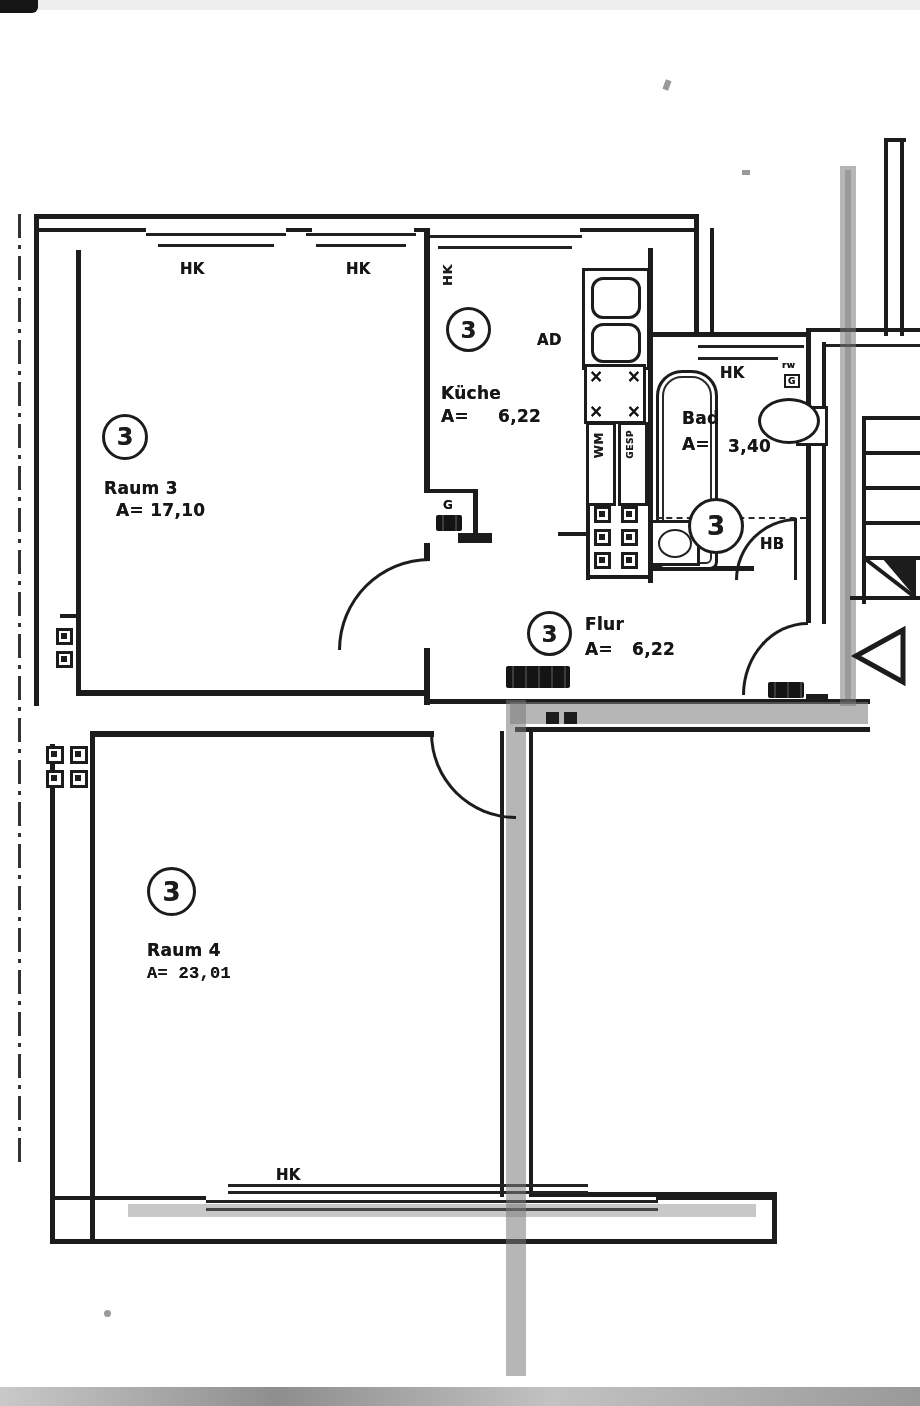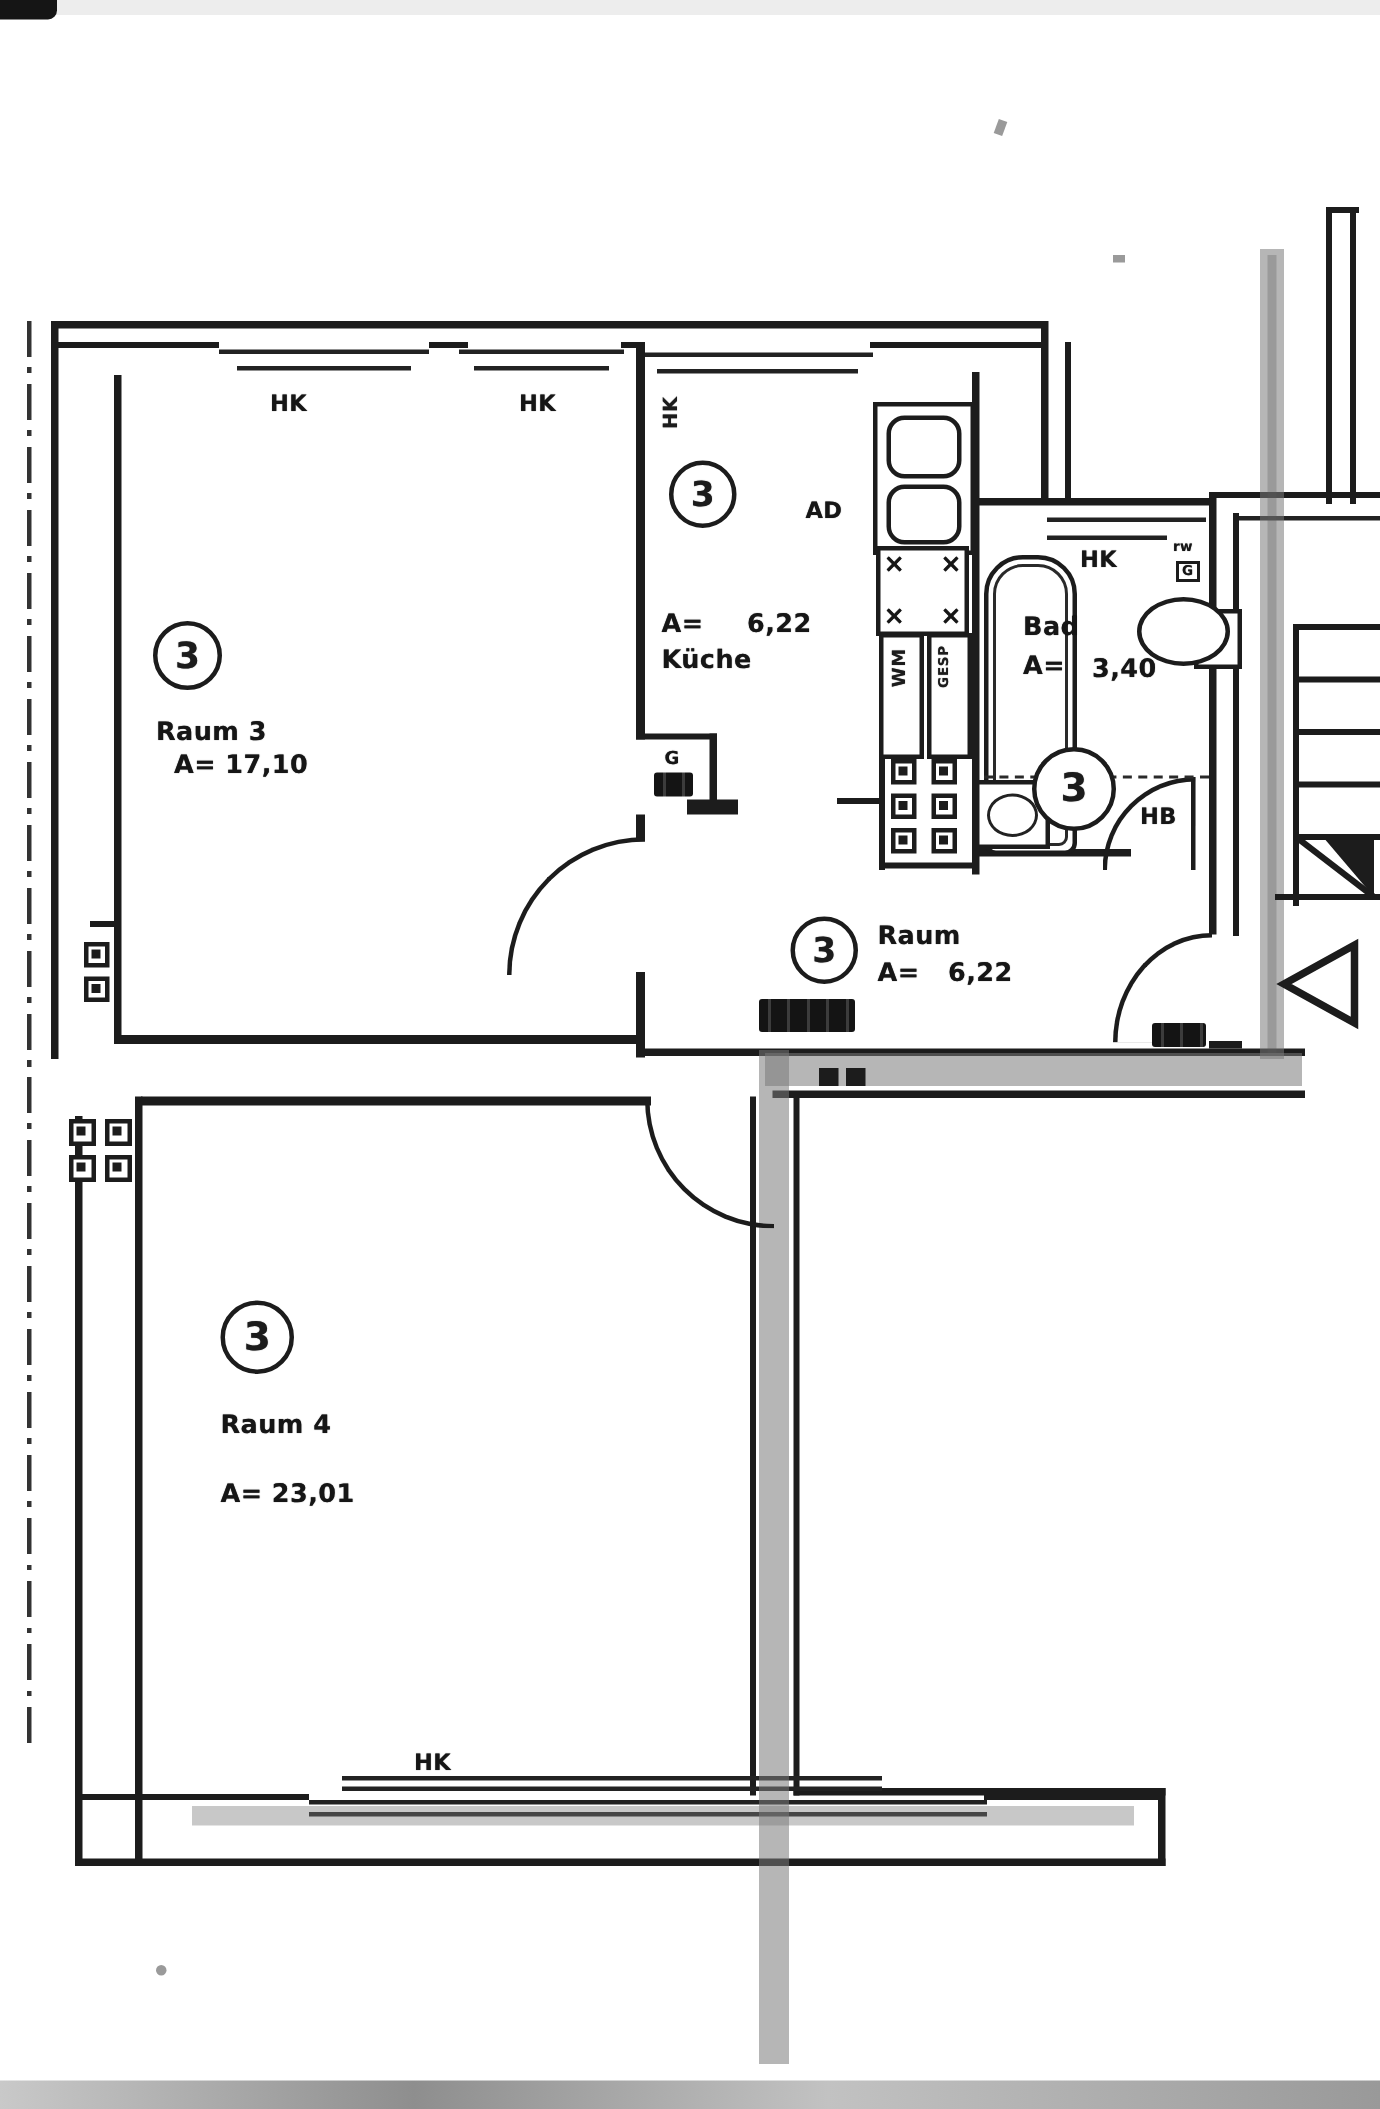--- a/index.html
+++ b/index.html
@@ -200,34 +200,34 @@
 
     <div class="circ" style="left:102px;top:414px;width:46px;height:46px;font-size:24px;">3</div>
     <div class="circ" style="left:446px;top:307px;width:45px;height:45px;font-size:23px;">3</div>
     <div class="circ" style="left:527px;top:611px;width:45px;height:45px;font-size:23px;">3</div>
     <div class="circ" style="left:147px;top:867px;width:49px;height:49px;font-size:26px;">3</div>
     <div class="circ" style="left:688px;top:498px;width:56px;height:56px;font-size:26px;border-width:3px;">3</div>
 
     <div class="txt t17" style="left:104px;top:478px;">Raum 3</div>
     <div class="txt t17" style="left:116px;top:500px;">A= 17,10</div>
 
-    <div class="txt t17" style="left:441px;top:383px;margin-top:47px;">Küche</div>
+    <div class="txt t17" style="left:441px;top:383px;">Küche</div>
     <div class="txt t17" style="left:441px;top:406px;">A=</div>
     <div class="txt t17" style="left:498px;top:406px;">6,22</div>
 
     <div class="txt t17" style="left:682px;top:408px;">Bad</div>
     <div class="txt t17" style="left:682px;top:434px;">A=</div>
     <div class="txt t17" style="left:728px;top:436px;">3,40</div>
 
-    <div class="txt t17" style="left:585px;top:614px;">Raum</div>
+    <div class="txt t17" style="left:585px;top:614px;">Flur</div>
     <div class="txt t17" style="left:585px;top:639px;">A=</div>
     <div class="txt t17" style="left:632px;top:639px;">6,22</div>
 
     <div class="txt t17" style="left:147px;top:940px;">Raum 4</div>
-    <div class="txt t17" style="left:147px;top:986px;">A= 23,01</div>
+    <div class="txt t17" style="left:147px;top:964px;font-family:Liberation Mono, monospace;">A= 23,01</div>
 
     <div class="txt t14" style="left:180px;top:260px;">HK</div>
     <div class="txt t14" style="left:346px;top:260px;">HK</div>
     <div class="vtxt" style="left:440px;top:264px;font-size:13px;">HK</div>
     <div class="txt t14" style="left:720px;top:364px;">HK</div>
     <div class="txt t14" style="left:276px;top:1166px;">HK</div>
 
     <div class="txt t14" style="left:537px;top:331px;">AD</div>
     <div class="txt t14" style="left:760px;top:535px;">HB</div>
 

